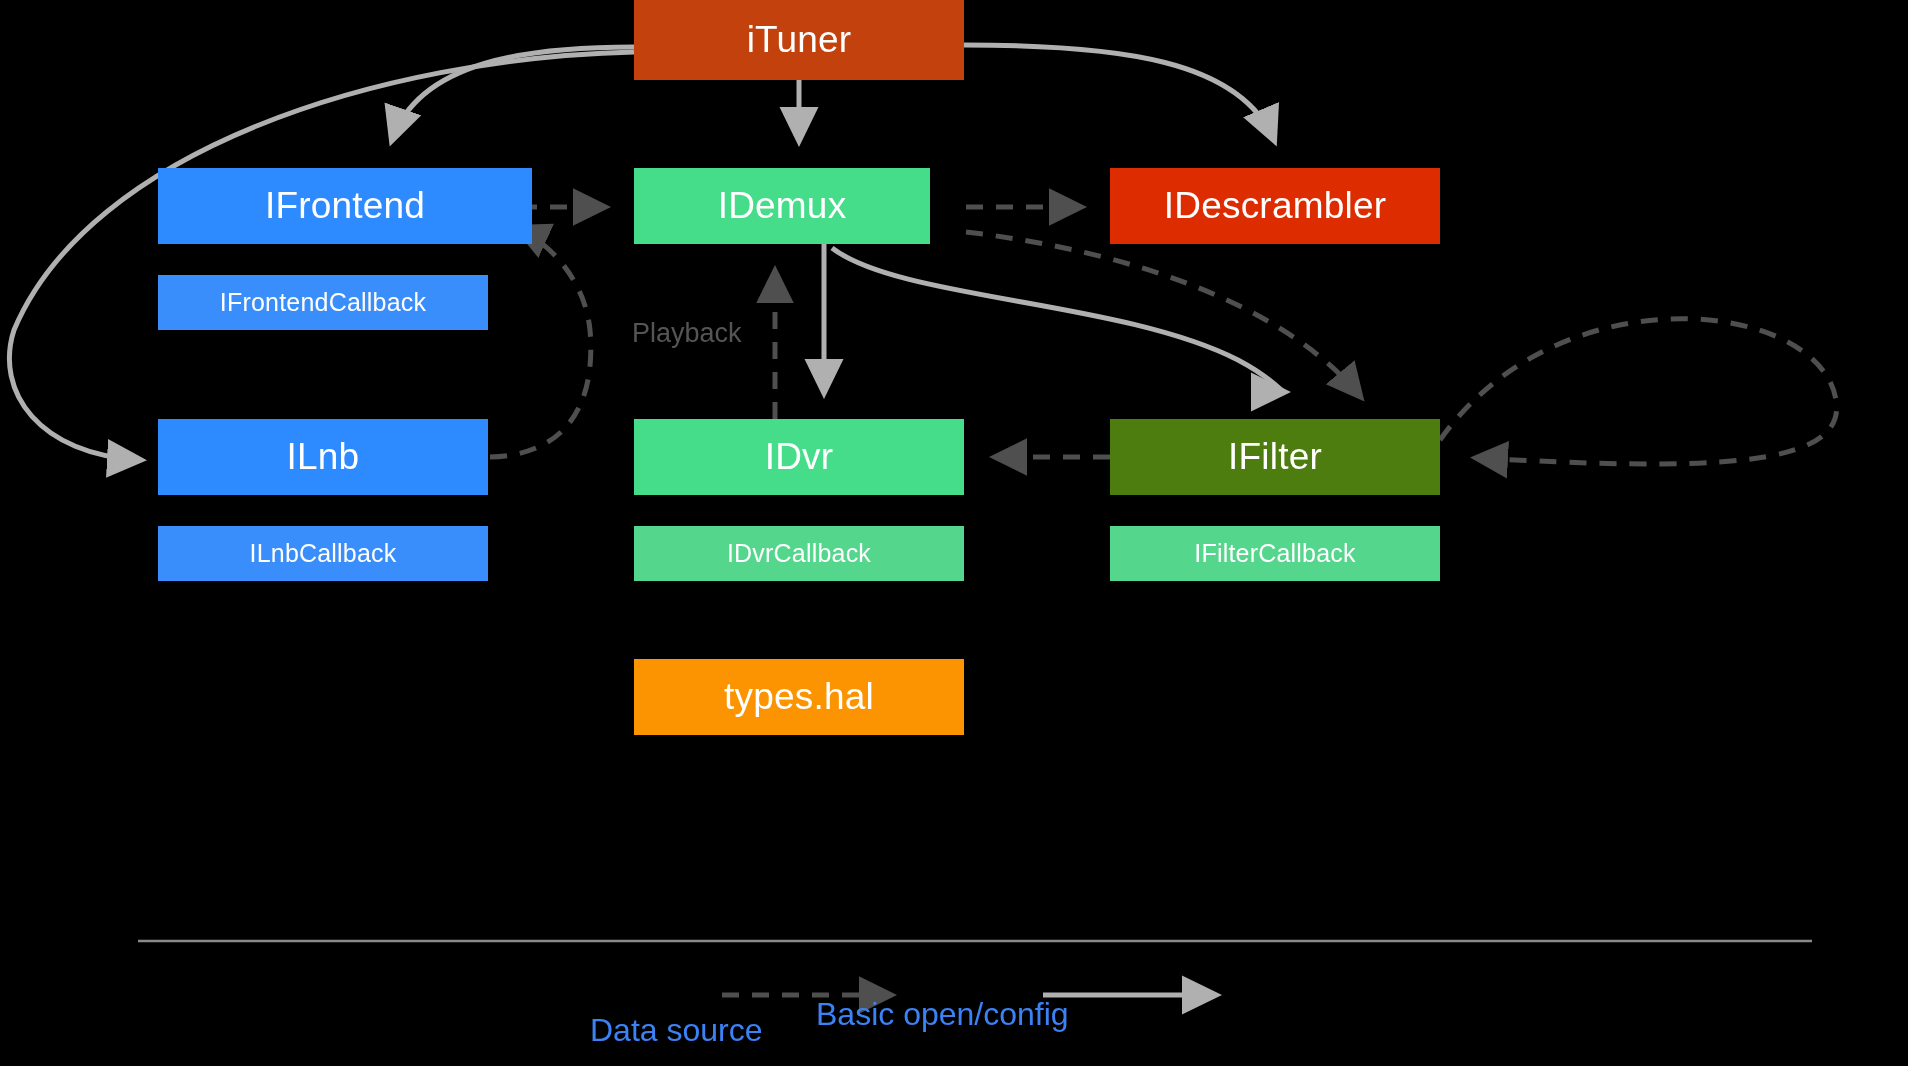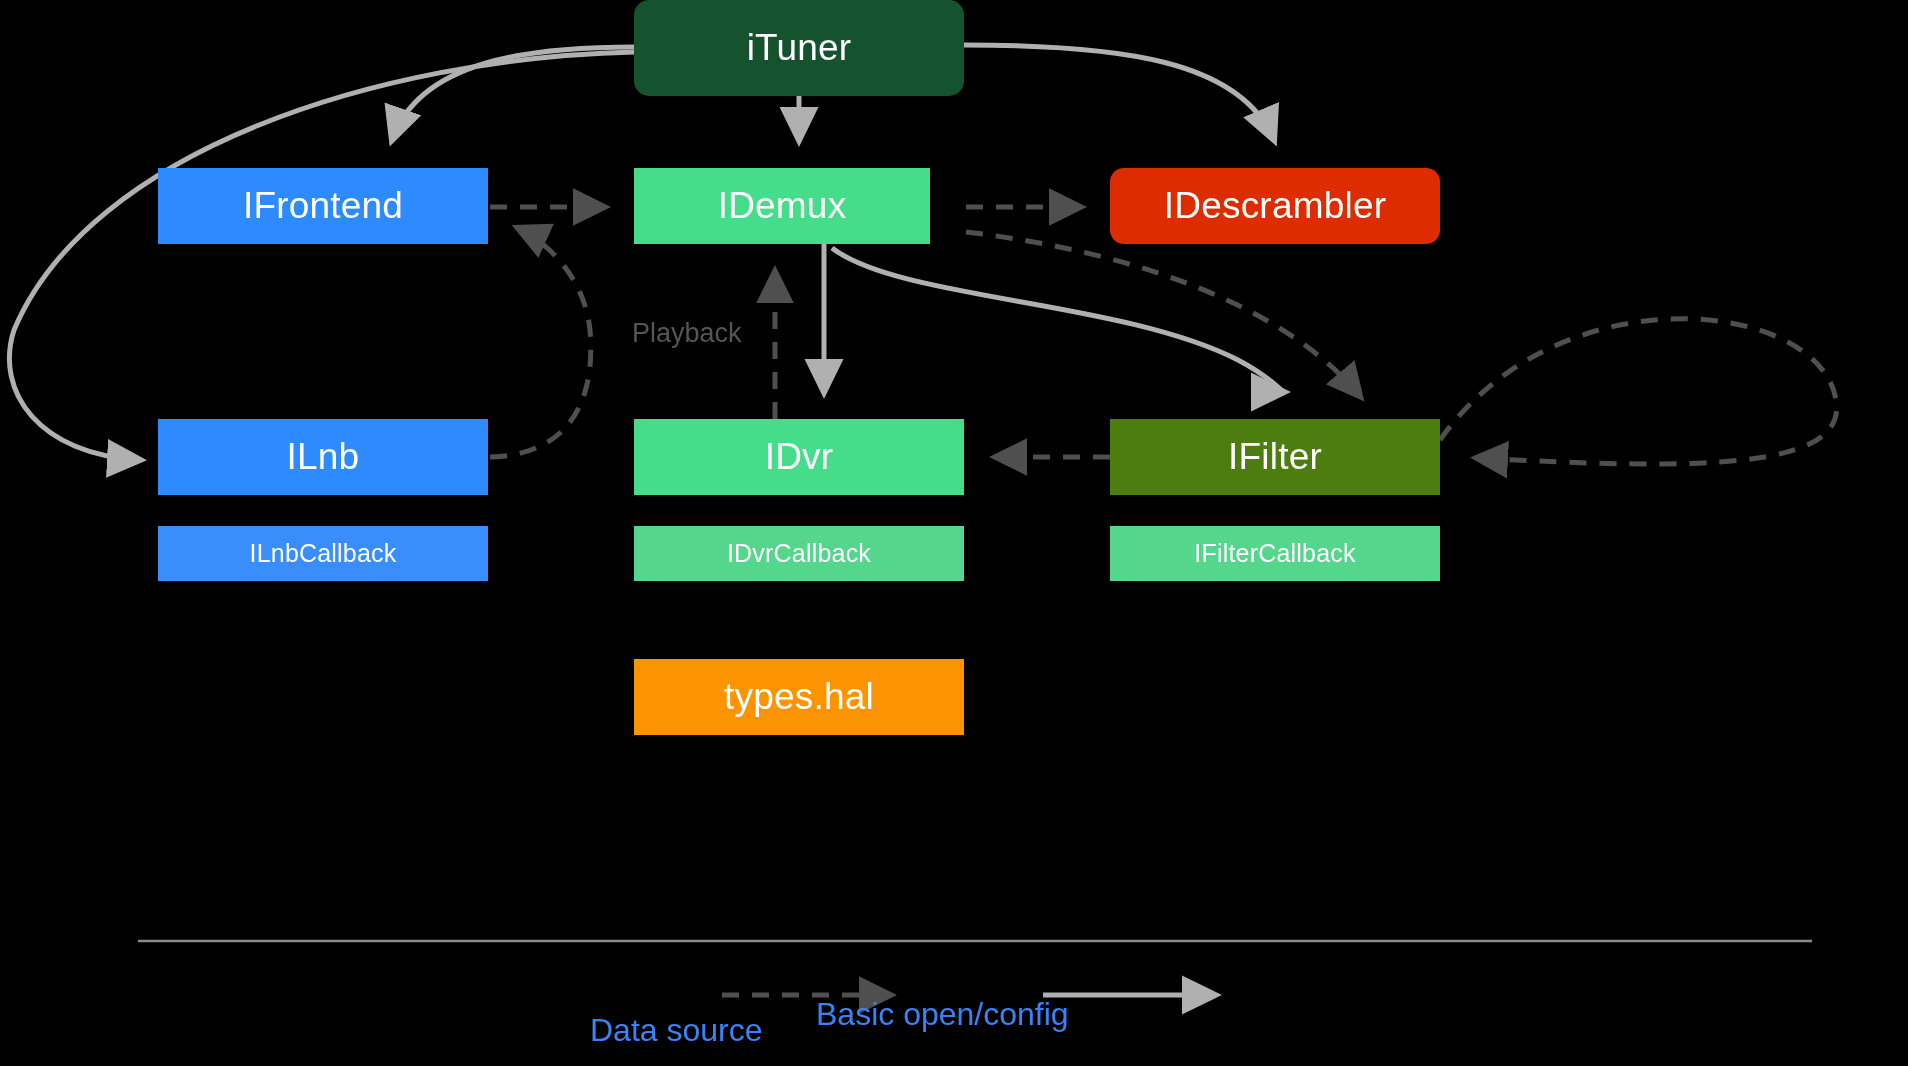--- a/index.html
+++ b/index.html
@@ -82,29 +82,30 @@
     <path d="M 966,232 C 1120,250 1280,300 1360,396" fill="none" stroke="#4f4f4f" stroke-width="5" stroke-dasharray="17 13" marker-end="url(#ah-dash)"></path>
 
     <path d="M 1440,440 C 1560,270 1820,300 1836,400 C 1848,470 1700,470 1477,458" fill="none" stroke="#4f4f4f" stroke-width="5" stroke-dasharray="17 13" marker-end="url(#ah-dash)"></path>
 
     <line x1="138" y1="941" x2="1812" y2="941" stroke="#8a8a8a" stroke-width="2.5"></line>
 
     <path d="M 722,995 L 890,995" fill="none" stroke="#4f4f4f" stroke-width="5" stroke-dasharray="17 13" marker-end="url(#ah-dash)"></path>
     <path d="M 1043,995 L 1215,995" fill="none" stroke="#b0b0b0" stroke-width="5" marker-end="url(#ah-solid)"></path>
   </svg>
 
-  <div class="node main" style="left:634px;  top:0px;   width:330px; height:96px; background:#14532d;border-radius:15px;">iTuner</div>
-  <div class="node main" style="left:158px;  top:168px; width:330px; height:76px; background:#2e8bff;">IFrontend</div>
+  <div class="node main" style="left:634px;  top:0px;   width:330px; height:80px; background:#c2410c;">iTuner</div>
+  <div class="node main" style="left:158px;  top:168px; width:374px; height:76px; background:#2e8bff;">IFrontend</div>
+  <div class="node cb" style="left:158px;  top:275px; width:330px; height:55px; background:#3a8efc;">IFrontendCallback</div>
   <div class="node main" style="left:158px;  top:419px; width:330px; height:76px; background:#2e8bff;">ILnb</div>
   <div class="node cb" style="left:158px;  top:526px; width:330px; height:55px; background:#3a8efc;">ILnbCallback</div>
   <div class="node main" style="left:634px;  top:168px; width:296px; height:76px; background:#46dd8a;">IDemux</div>
   <div class="node main" style="left:634px;  top:419px; width:330px; height:76px; background:#46dd8a;">IDvr</div>
   <div class="node cb" style="left:634px;  top:526px; width:330px; height:55px; background:#55d68d;">IDvrCallback</div>
   <div class="node file" style="left:634px;  top:629px; width:330px; height:76px; background:#fb9400;">types.hal</div>
-  <div class="node main" style="left:1110px; top:168px; width:330px; height:76px; background:#dd2c00;border-radius:14px;">IDescrambler</div>
+  <div class="node main" style="left:1110px; top:168px; width:330px; height:76px; background:#dd2c00;">IDescrambler</div>
   <div class="node main" style="left:1110px; top:419px; width:330px; height:76px; background:#4d7c0f;">IFilter</div>
   <div class="node cb" style="left:1110px; top:526px; width:330px; height:55px; background:#55d68d;">IFilterCallback</div>
 
   <div class="lbl-playback" style="left:632px; top:318px;">Playback</div>
 
   <div class="legend-text" style="left:590px; top:1012px;">Data source</div>
   <div class="legend-text" style="left:816px; top:996px;">Basic open/config</div>
 
 </div>
 

